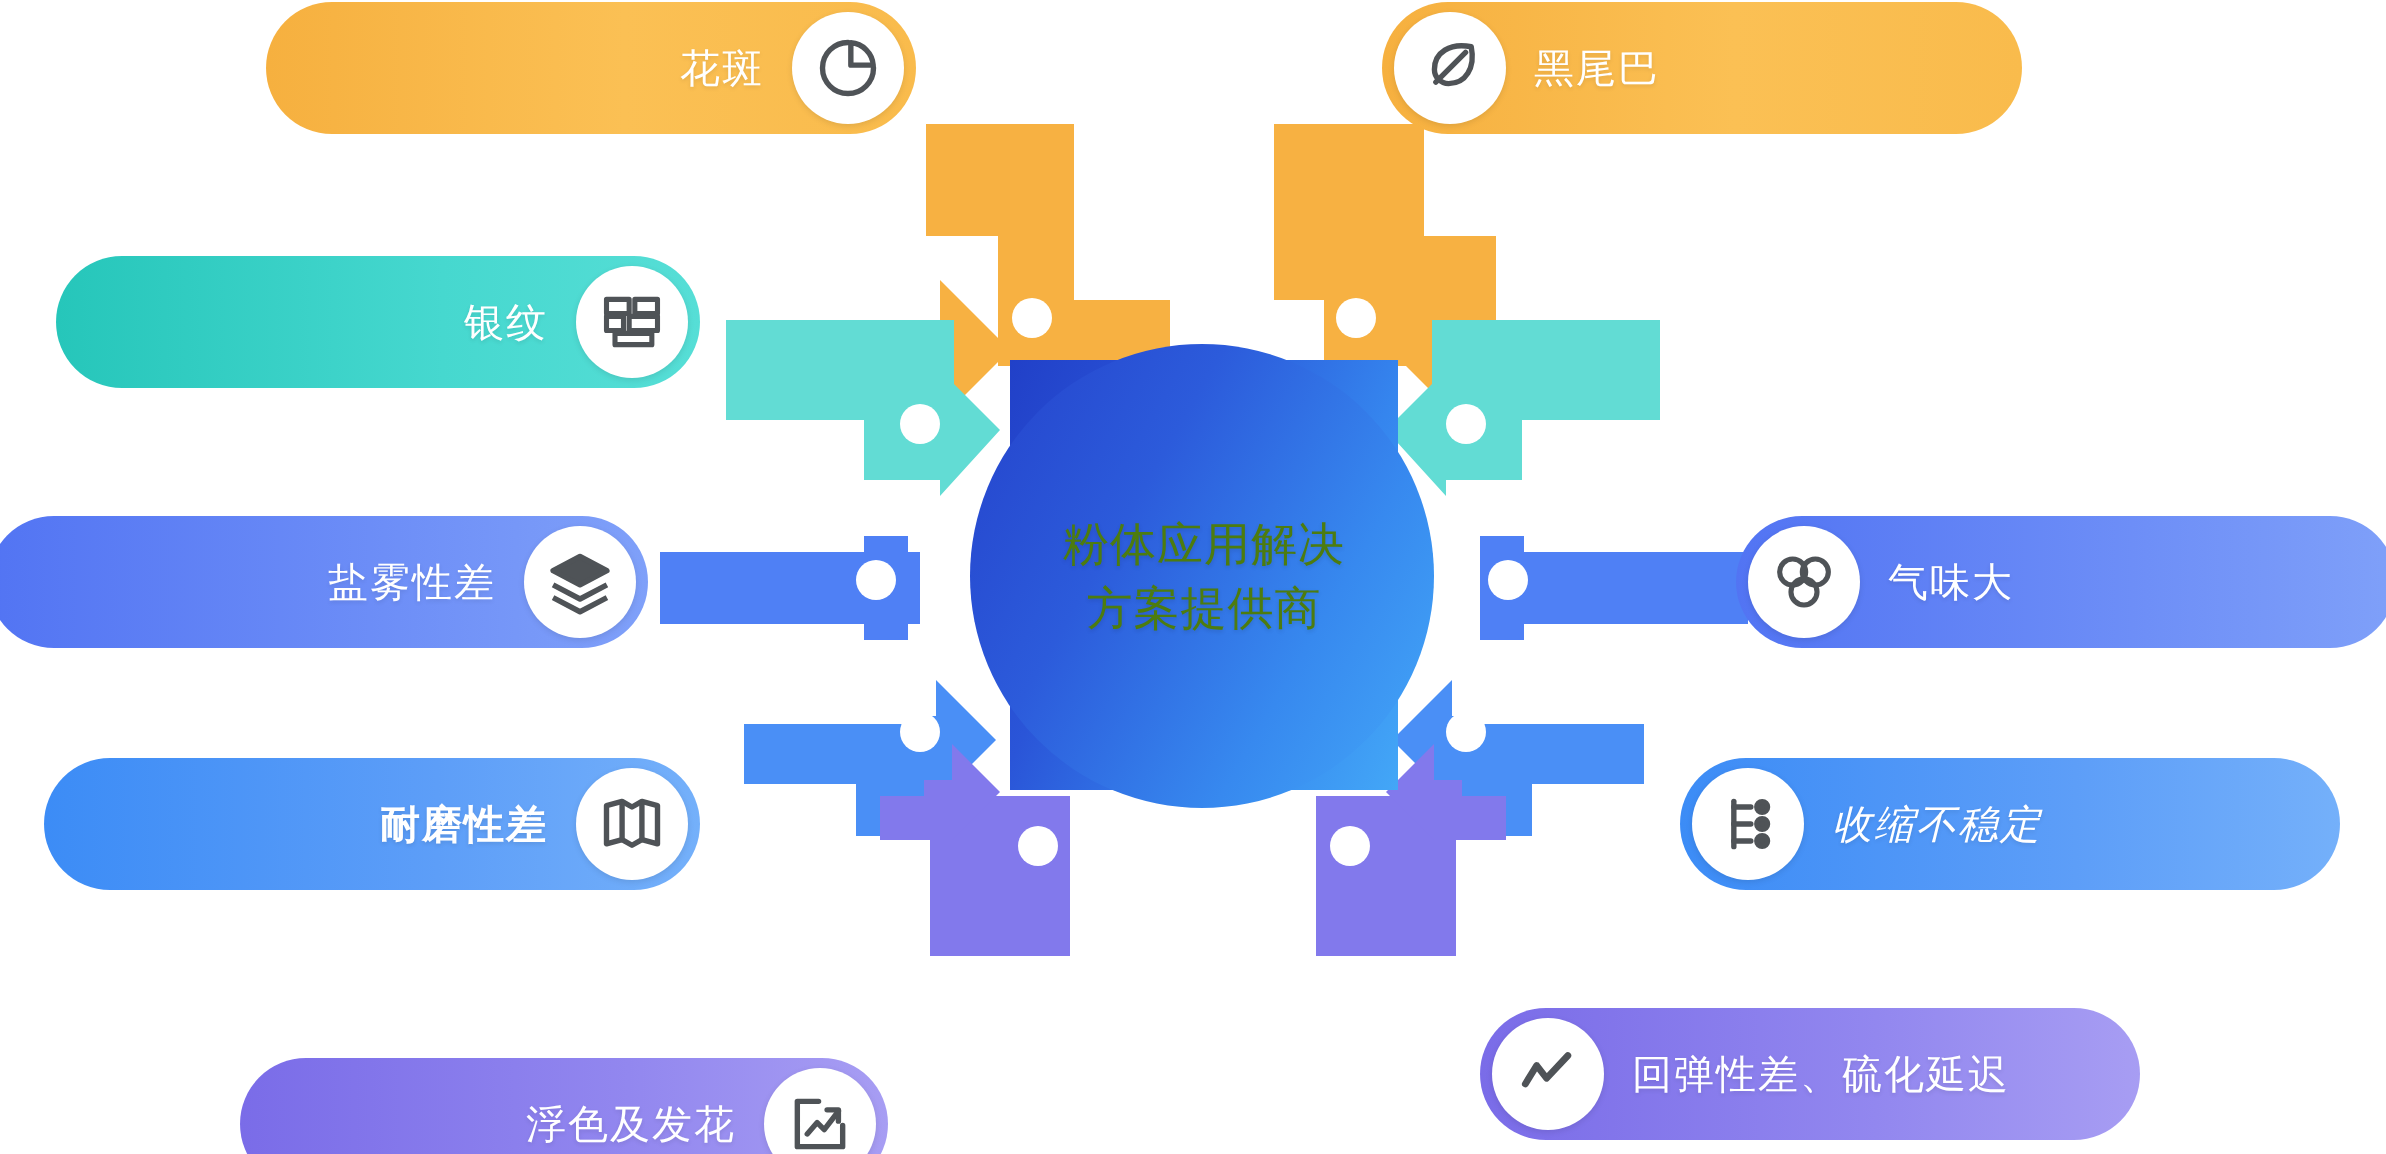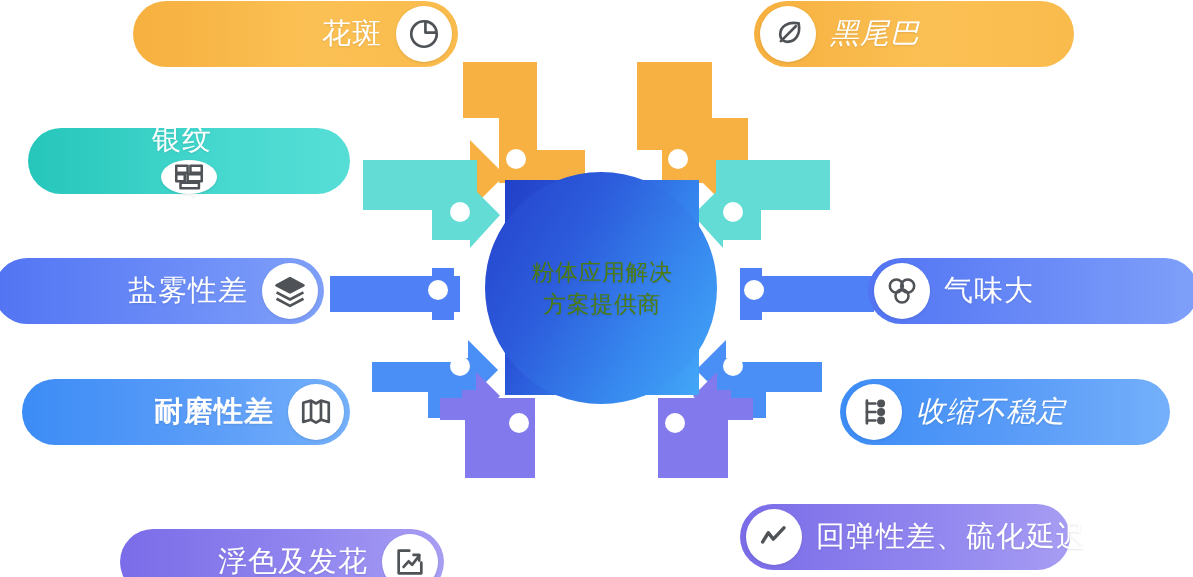--- a/index.html
+++ b/index.html
@@ -82,21 +82,21 @@
   
   .pill-slab {
     position: absolute;
     height: 56px;
     border-radius: 6px;
     z-index: -1;
   }
 
   .pill-text {
     color: #ffffff;
-    font-size: 29px;
+    font-size: 20px;
     letter-spacing: 1px;
     white-space: nowrap;
     text-shadow: 0 1px 2px rgba(0,0,0,0.10);
   }
   .pill.left  .pill-text { margin-right: 14px; }
   .pill.right .pill-text { margin-left: 14px; }
 
   .pill-icon {
     width: 56px;
     height: 56px;
@@ -204,32 +204,32 @@
     <span class="pill-text">花斑</span>
     <span class="pill-icon">
       <svg width="34" height="34" viewBox="0 0 24 24" fill="none" stroke="#4f5357" stroke-width="1.9" stroke-linecap="round" stroke-linejoin="round">
         <path d="M12 3a9 9 0 1 0 9 9"></path>
         <path d="M13 3.1V11h7.9A8.5 8.5 0 0 0 13 3.1Z"></path>
       </svg>
     </span>
   </div>
 
   <div class="pill-slab t-orange-slab" style="left:746px;top:11px;width:314px;"></div>
-  <div class="pill right t-orange" style="left:754px;top:1px;width:320px;font-style:italic;">
+  <div class="pill right t-orange" style="left:691px;top:1px;width:320px;">
     <span class="pill-icon">
       <svg width="34" height="34" viewBox="0 0 24 24" fill="none" stroke="#4f5357" stroke-width="1.9" stroke-linecap="round" stroke-linejoin="round">
         <path d="M19.5 4.5c-7.5-1.5-13 2-13 8a5 5 0 0 0 5 5c6 0 9.5-5.5 8-13Z"></path>
         <path d="M17.5 6.5 7 17"></path>
       </svg>
     </span>
     <span class="pill-text">黑尾巴</span>
   </div>
 
   <div class="pill-slab t-teal-slab" style="left:39px;top:138px;width:316px;"></div>
-  <div class="pill left t-teal" style="left:28px;top:128px;width:322px;flex-direction:column;">
+  <div class="pill left t-teal" style="left:28px;top:128px;width:322px;">
     <span class="pill-text">银纹</span>
     <span class="pill-icon">
       <svg width="34" height="34" viewBox="0 0 24 24" fill="none" stroke="#4f5357" stroke-width="1.8" stroke-linejoin="round">
         <rect x="3" y="4" width="8" height="5"></rect>
         <rect x="13" y="4" width="8" height="5"></rect>
         <rect x="3" y="10" width="6" height="5"></rect>
         <rect x="11" y="10" width="10" height="5"></rect>
         <rect x="6" y="16" width="13" height="4"></rect>
       </svg>
     </span>

